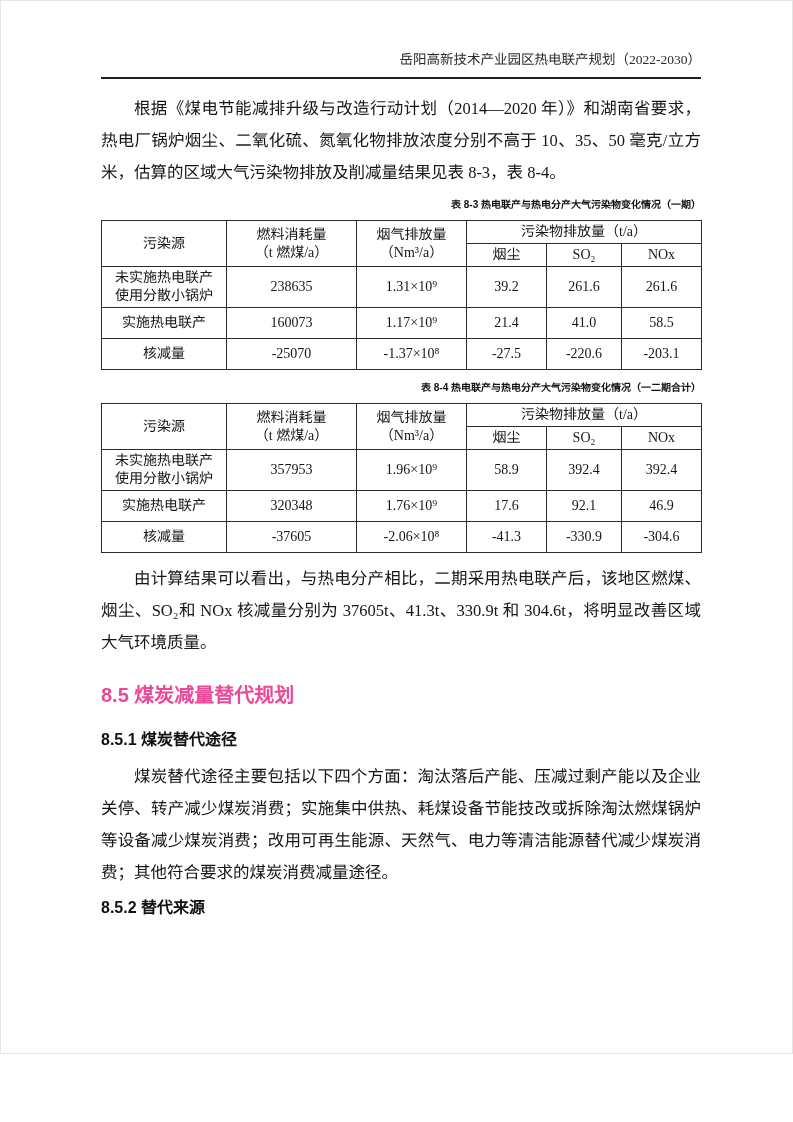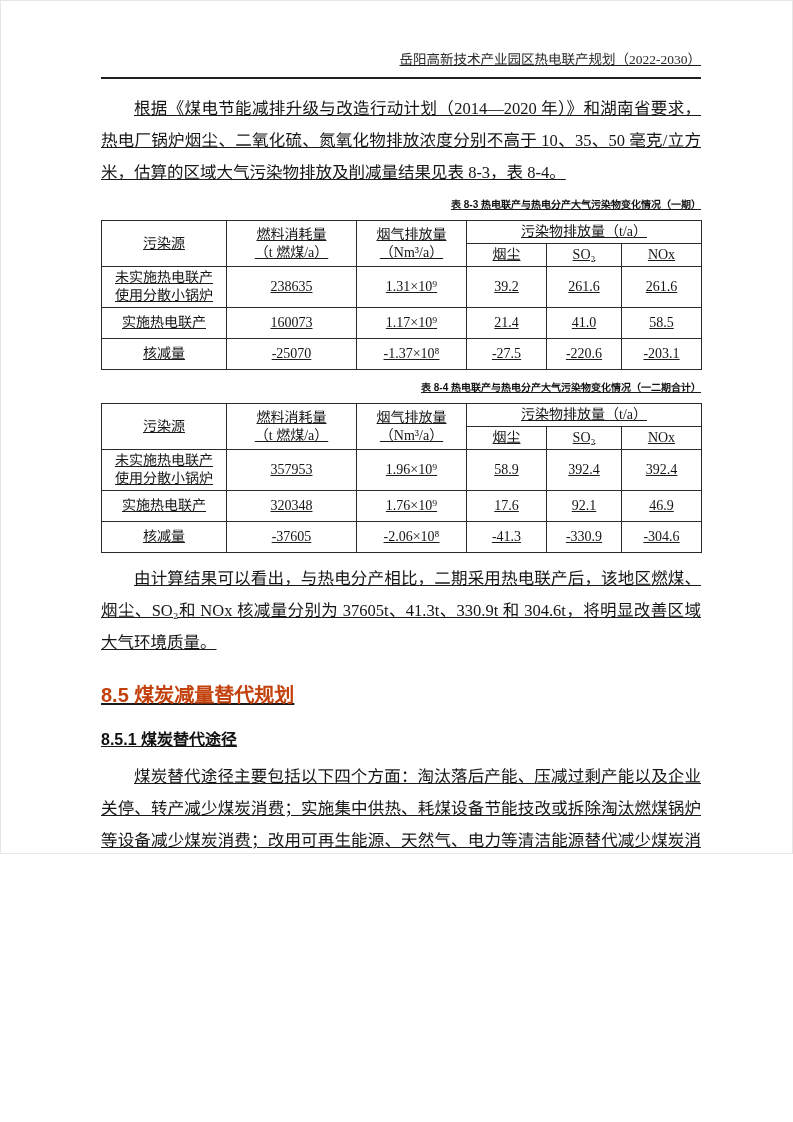--- a/index.html
+++ b/index.html
@@ -3,28 +3,27 @@
 <meta charset="utf-8">
 <style>
   html, body {
     margin: 0;
     padding: 0;
     background: #ffffff;
   }
   .page {
     position: relative;
     width: 793px;
-    height: 854px;
+    height: 1054px;
     background: #ffffff;
     overflow: hidden;
     font-family: "Liberation Serif", "DejaVu Serif", serif;
     color: #1a1a1a;
     box-sizing: border-box;
     border: 1px solid #e6e6e6;
-    text-decoration: underline;
   }
   .content {
     width: 600px;
     margin-left: 100px;
     padding-top: 50px;
   }
   .header-title {
     font-size: 13.5px;
     line-height: 18px;
     text-align: right;
@@ -72,21 +71,21 @@
   }
   table.data-table tr.hdr td { height: 20px; }
   table.data-table tr.r1 td { height: 38px; }
   table.data-table tr.r2 td, table.data-table tr.r3 td { height: 28px; }
   .h-main {
     margin-top: 22px;
     font-family: "Liberation Sans", "DejaVu Sans", sans-serif;
     font-weight: bold;
     font-size: 20px;
     line-height: 28px;
-    color: #c2410c;
+    color: #ec4899;
   }
   .h-sub {
     margin-top: 20px;
     font-family: "Liberation Sans", "DejaVu Sans", sans-serif;
     font-weight: bold;
     font-size: 16px;
     line-height: 22px;
     color: #111111;
   }
   .h-sub.mt8 { margin-top: 8px; }

